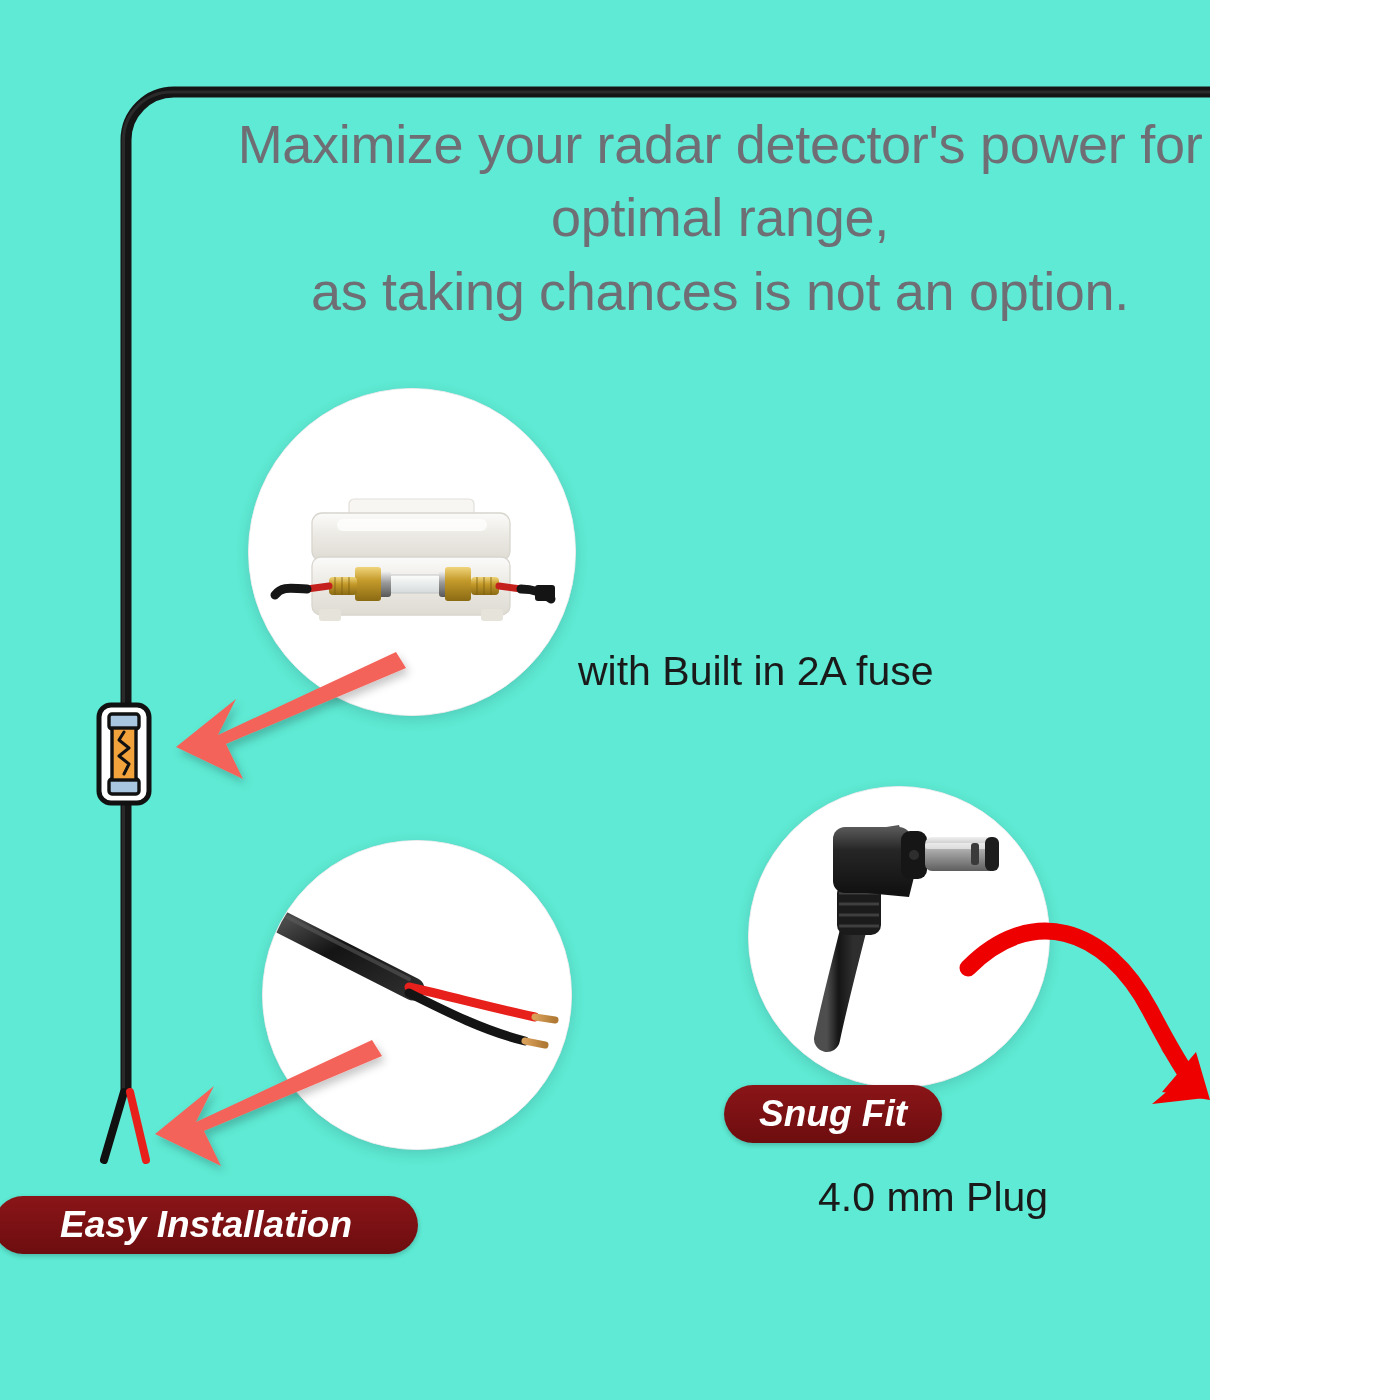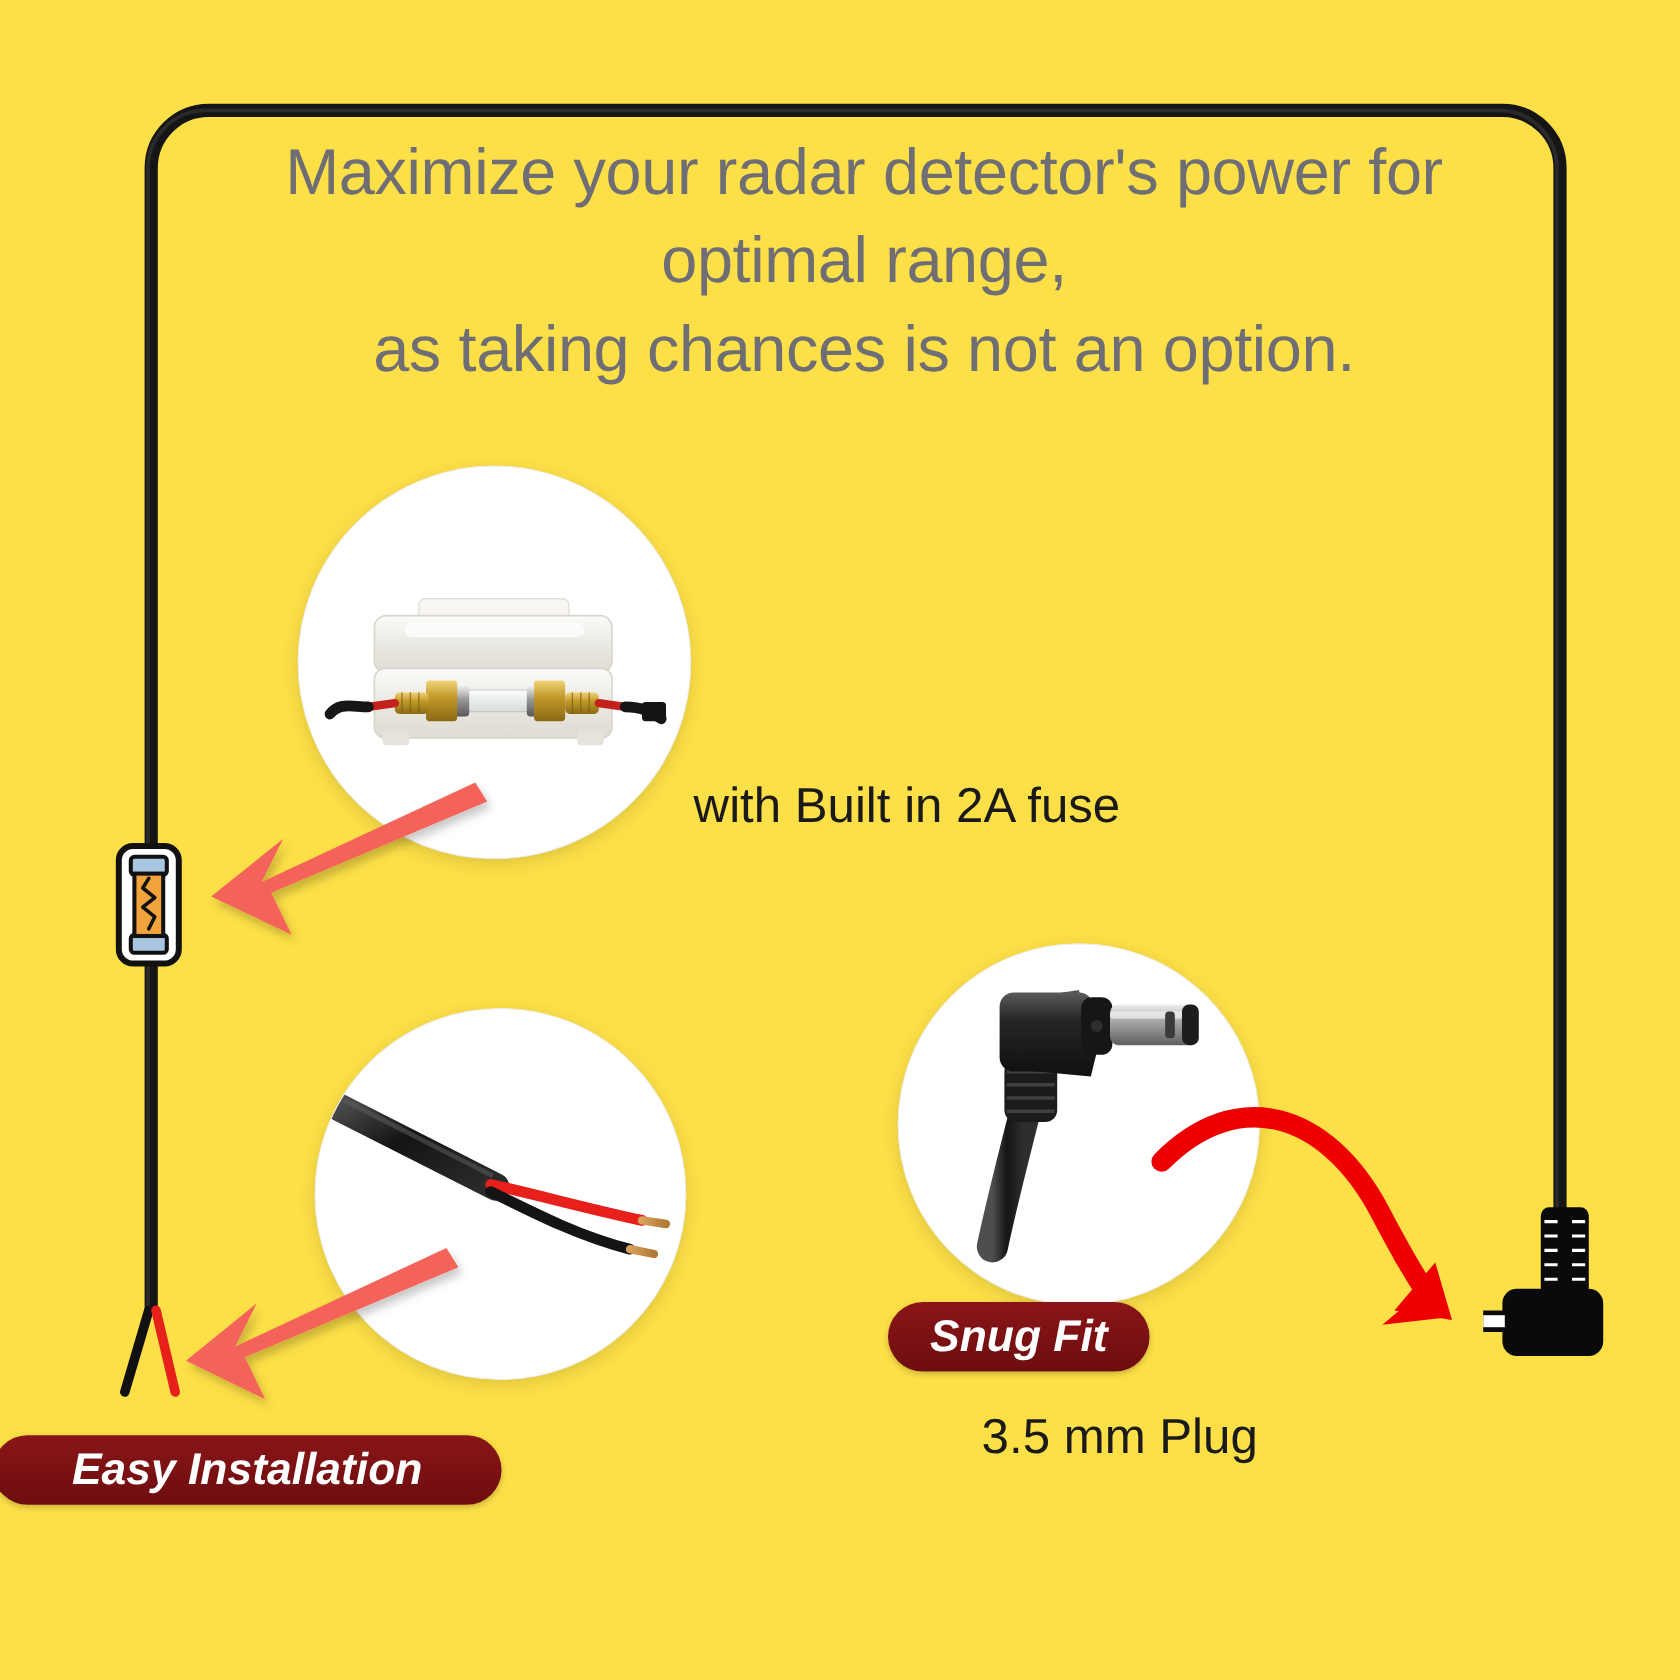--- a/index.html
+++ b/index.html
@@ -5,23 +5,23 @@
   html, body {
     margin: 0;
     padding: 0;
     background: #ffffff;
   }
   body {
     font-family: "Liberation Sans", sans-serif;
   }
   #stage {
     position: relative;
-    width: 1400px;
+    width: 1210px;
     height: 1400px;
-    background: #fde047;
+    background: #5eead4;
     overflow: hidden;
   }
 
   
   .cable-svg {
     position: absolute;
     left: 0; top: 0;
     width: 1400px;
     height: 1400px;
     pointer-events: none;
@@ -78,21 +78,21 @@
     justify-content: center;
     box-shadow: 0 2px 5px rgba(0,0,0,0.22);
     white-space: nowrap;
   }
   .badge-protection {
     left: 600px;  top: 560px;
     width: 438px; height: 58px;
     font-size: 37px;
   }
   .badge-snug {
-    left: 740px;  top: 1085px;
+    left: 724px;  top: 1085px;
     width: 218px; height: 58px;
     font-size: 37px;
   }
   .badge-easy {
     left: -6px;   top: 1196px;
     width: 424px; height: 58px;
     font-size: 37px;
   }
 
   
@@ -383,18 +383,18 @@
 
     <rect x="16" y="72" width="84" height="56" rx="12" fill="#0a0a0a"></rect>
 
     <rect x="-16" y="90" width="42" height="18" rx="3" fill="#0a0a0a"></rect>
     <rect x="-12" y="94" width="30" height="10" fill="#ffffff"></rect>
   </svg>
 
   <div class="caption cap-fuse">with Built in 2A fuse</div>
 
   <div class="badge badge-snug">Snug Fit</div>
-  <div class="caption cap-plug">3.5 mm Plug</div>
+  <div class="caption cap-plug">4.0 mm Plug</div>
 
   <div class="badge badge-easy">Easy Installation</div>
 
 
 </div>
 
 </body></html>

